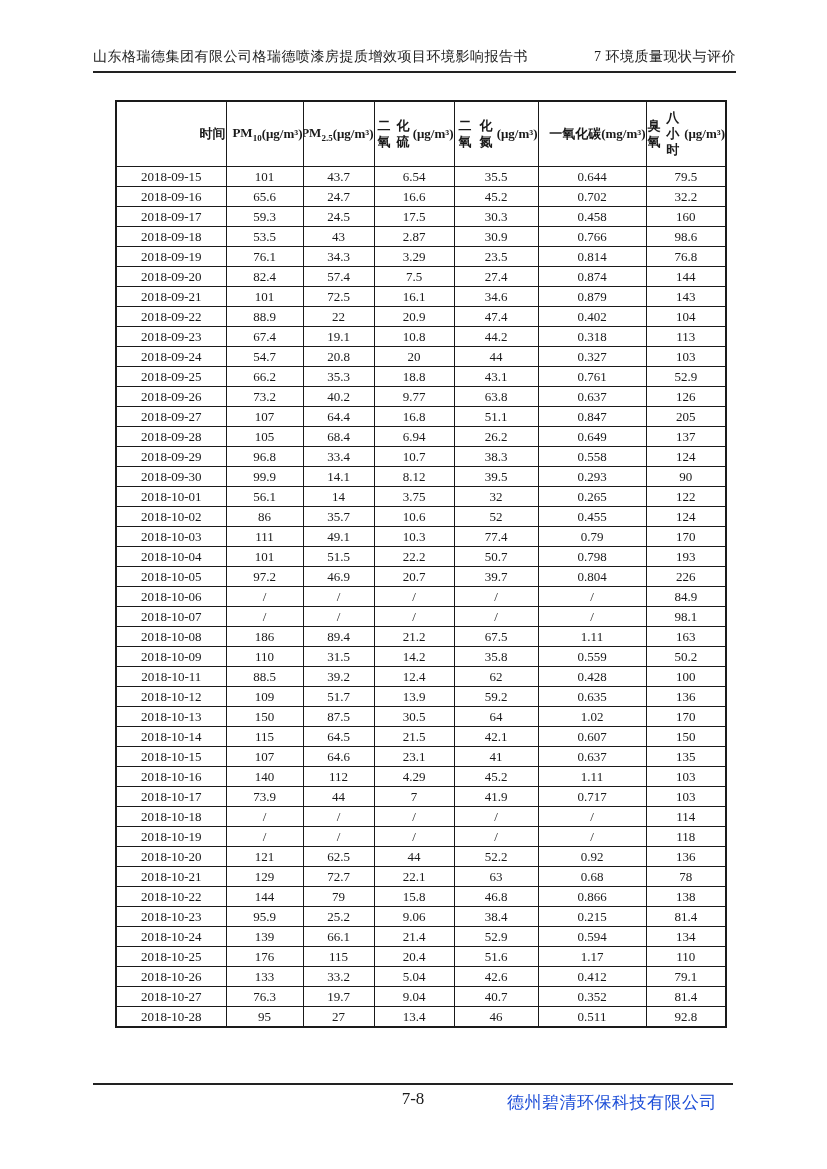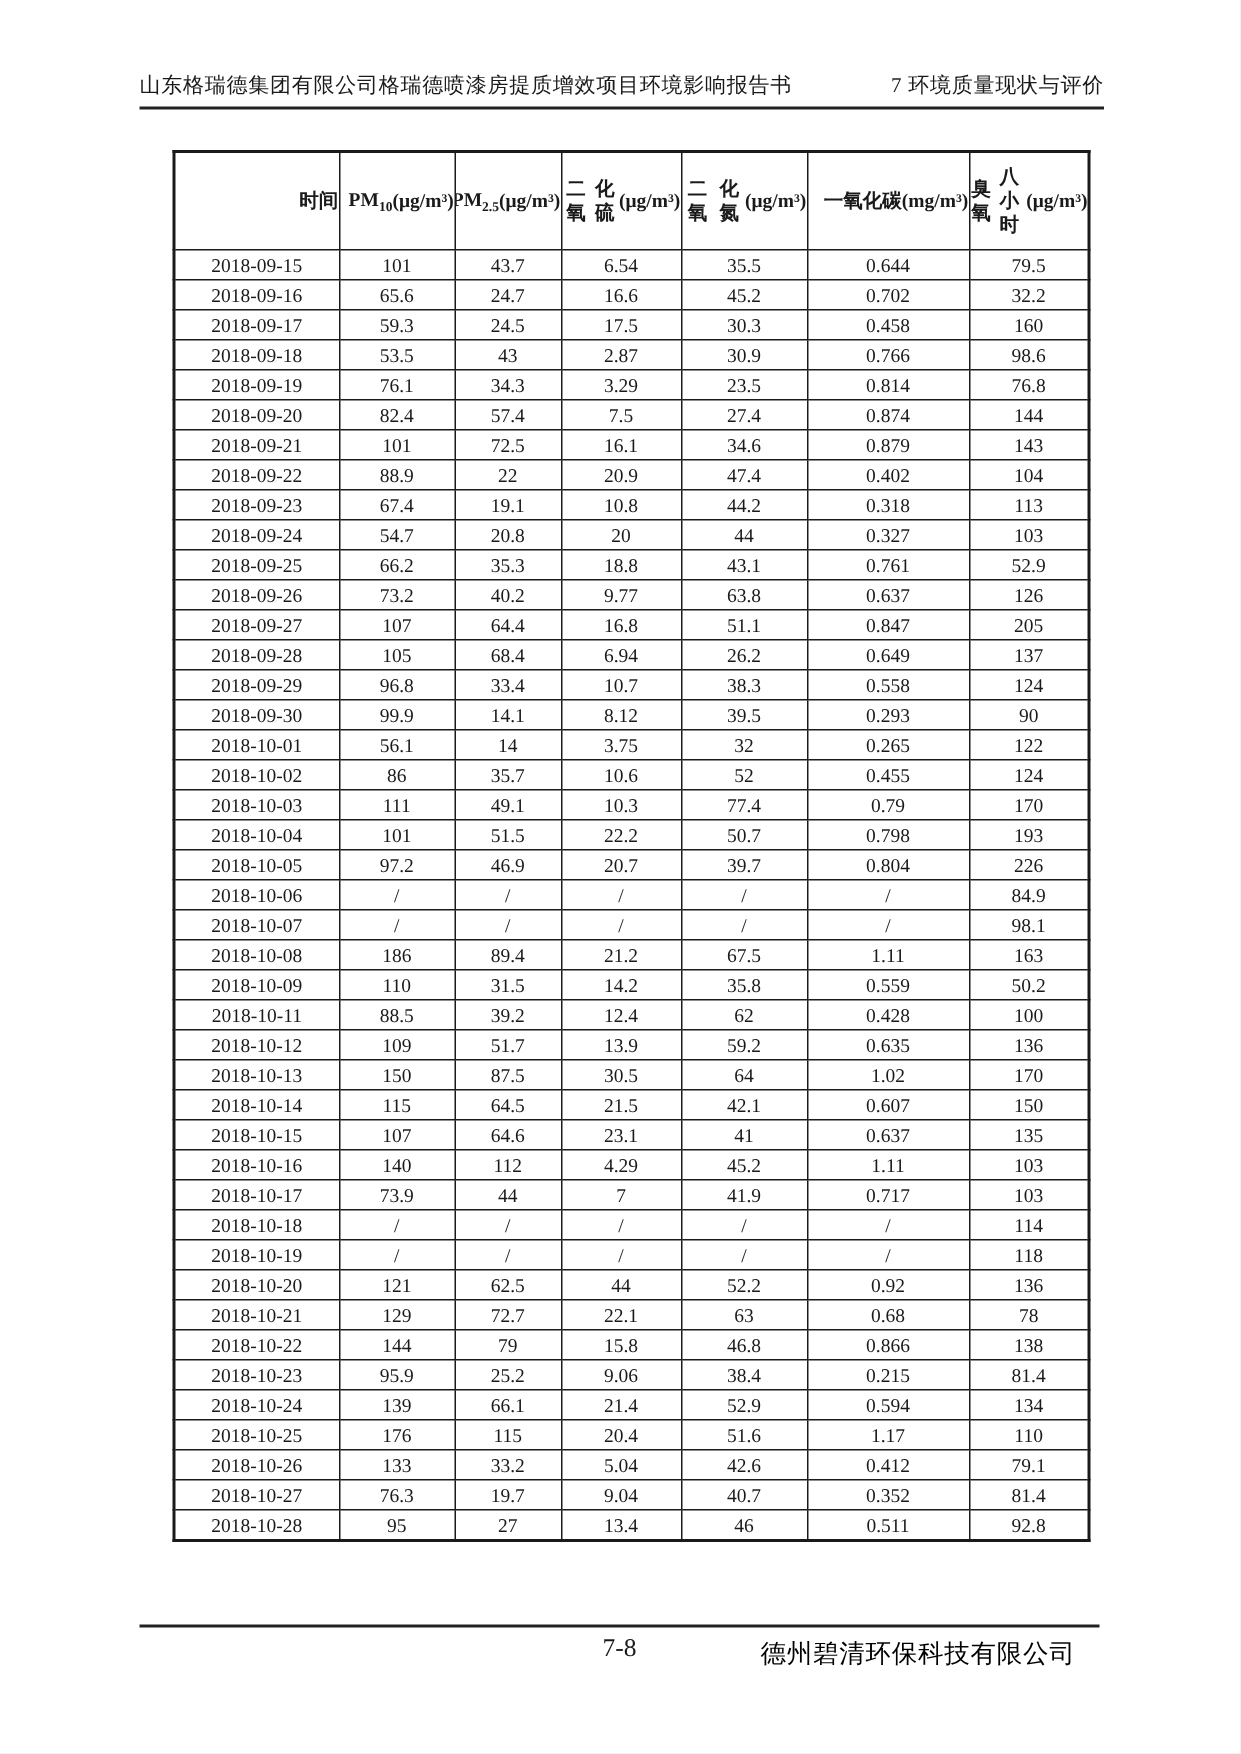--- a/index.html
+++ b/index.html
@@ -78,21 +78,21 @@
     position: absolute;
     top: 4px;
     left: 0;
     width: 100%;
     text-align: center;
   }
   .footer-company {
     position: absolute;
     top: 6px;
     right: 16px;
-    color: #000000;
+    color: #1d4ed8;
     letter-spacing: 0.5px;
   }
 </style>
 </head>
 <body>
 
 <div class="page">
 
   <div class="running-header">
     <span>山东格瑞德集团有限公司格瑞德喷漆房提质增效项目环境影响报告书</span>

